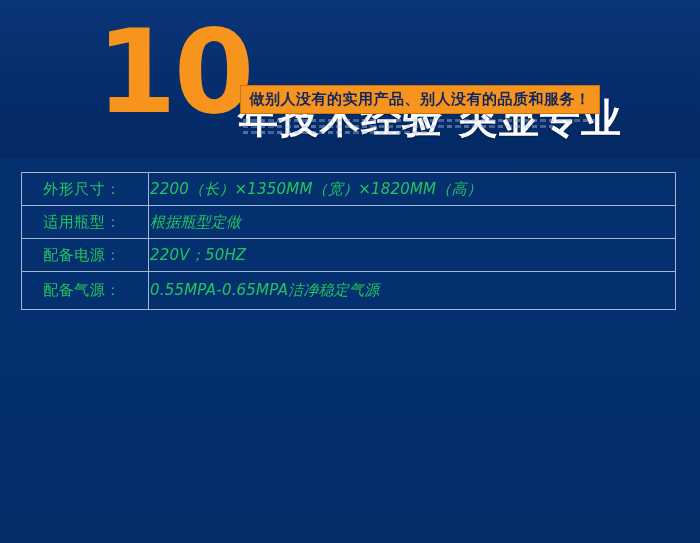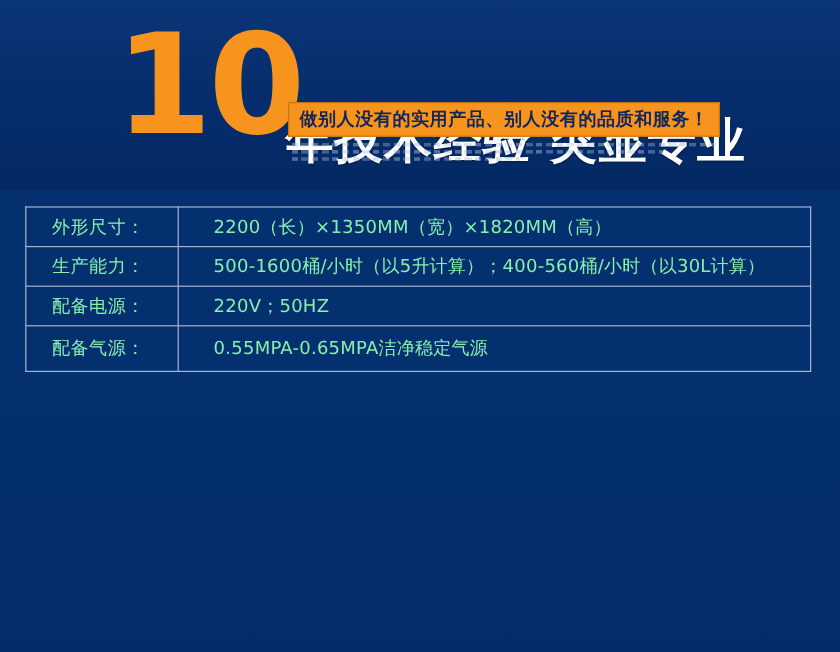--- a/index.html
+++ b/index.html
@@ -125,39 +125,40 @@
     width: 655px;
     border-collapse: collapse;
     border: 1px solid #a6b4cd;
     table-layout: fixed;
   }
   .spec-table tr { background: #05306f; }
   .spec-table td {
     border: 1px solid #a6b4cd;
     height: 33px;
     padding: 0 0 0 0;
-    color: #86efac;
+    color: #22c55e;
     font-size: 15px;
     vertical-align: middle;
     box-sizing: border-box;
   }
   .spec-table tr:last-child td { height: 38px; }
 
   td.label-cell {
     width: 127px;
     text-align: center;
     padding-right: 6px;
     letter-spacing: 0.5px;
     white-space: nowrap;
   }
   td.value-cell {
     text-align: left;
-    padding-left: 29px;
+    padding-left: 1px;
     letter-spacing: 0.2px;
     white-space: nowrap;
+    font-style: italic;
   }
 </style>
 </head>
 <body>
 
 <div id="page">
 
   <div class="header-band">
 
     <div class="big-number">10</div>
@@ -178,27 +179,27 @@
 
   <table class="spec-table">
     <tbody>
 
       <tr>
         <td class="label-cell">外形尺寸：</td>
         <td class="value-cell">2200（长）×1350MM（宽）×1820MM（高）</td>
       </tr>
 
 
-
-
-
-      <tr>
-        <td class="label-cell">生产能力：</td>
-        <td class="value-cell">500-1600桶/小时（以5升计算）；400-560桶/小时（以30L计算）</td>
-      </tr>
+      <tr>
+        <td class="label-cell">适用瓶型：</td>
+        <td class="value-cell">根据瓶型定做</td>
+      </tr>
+
+
+
 
 
       <tr>
         <td class="label-cell">配备电源：</td>
         <td class="value-cell">220V；50HZ</td>
       </tr>
 
 
       <tr>
         <td class="label-cell">配备气源：</td>

